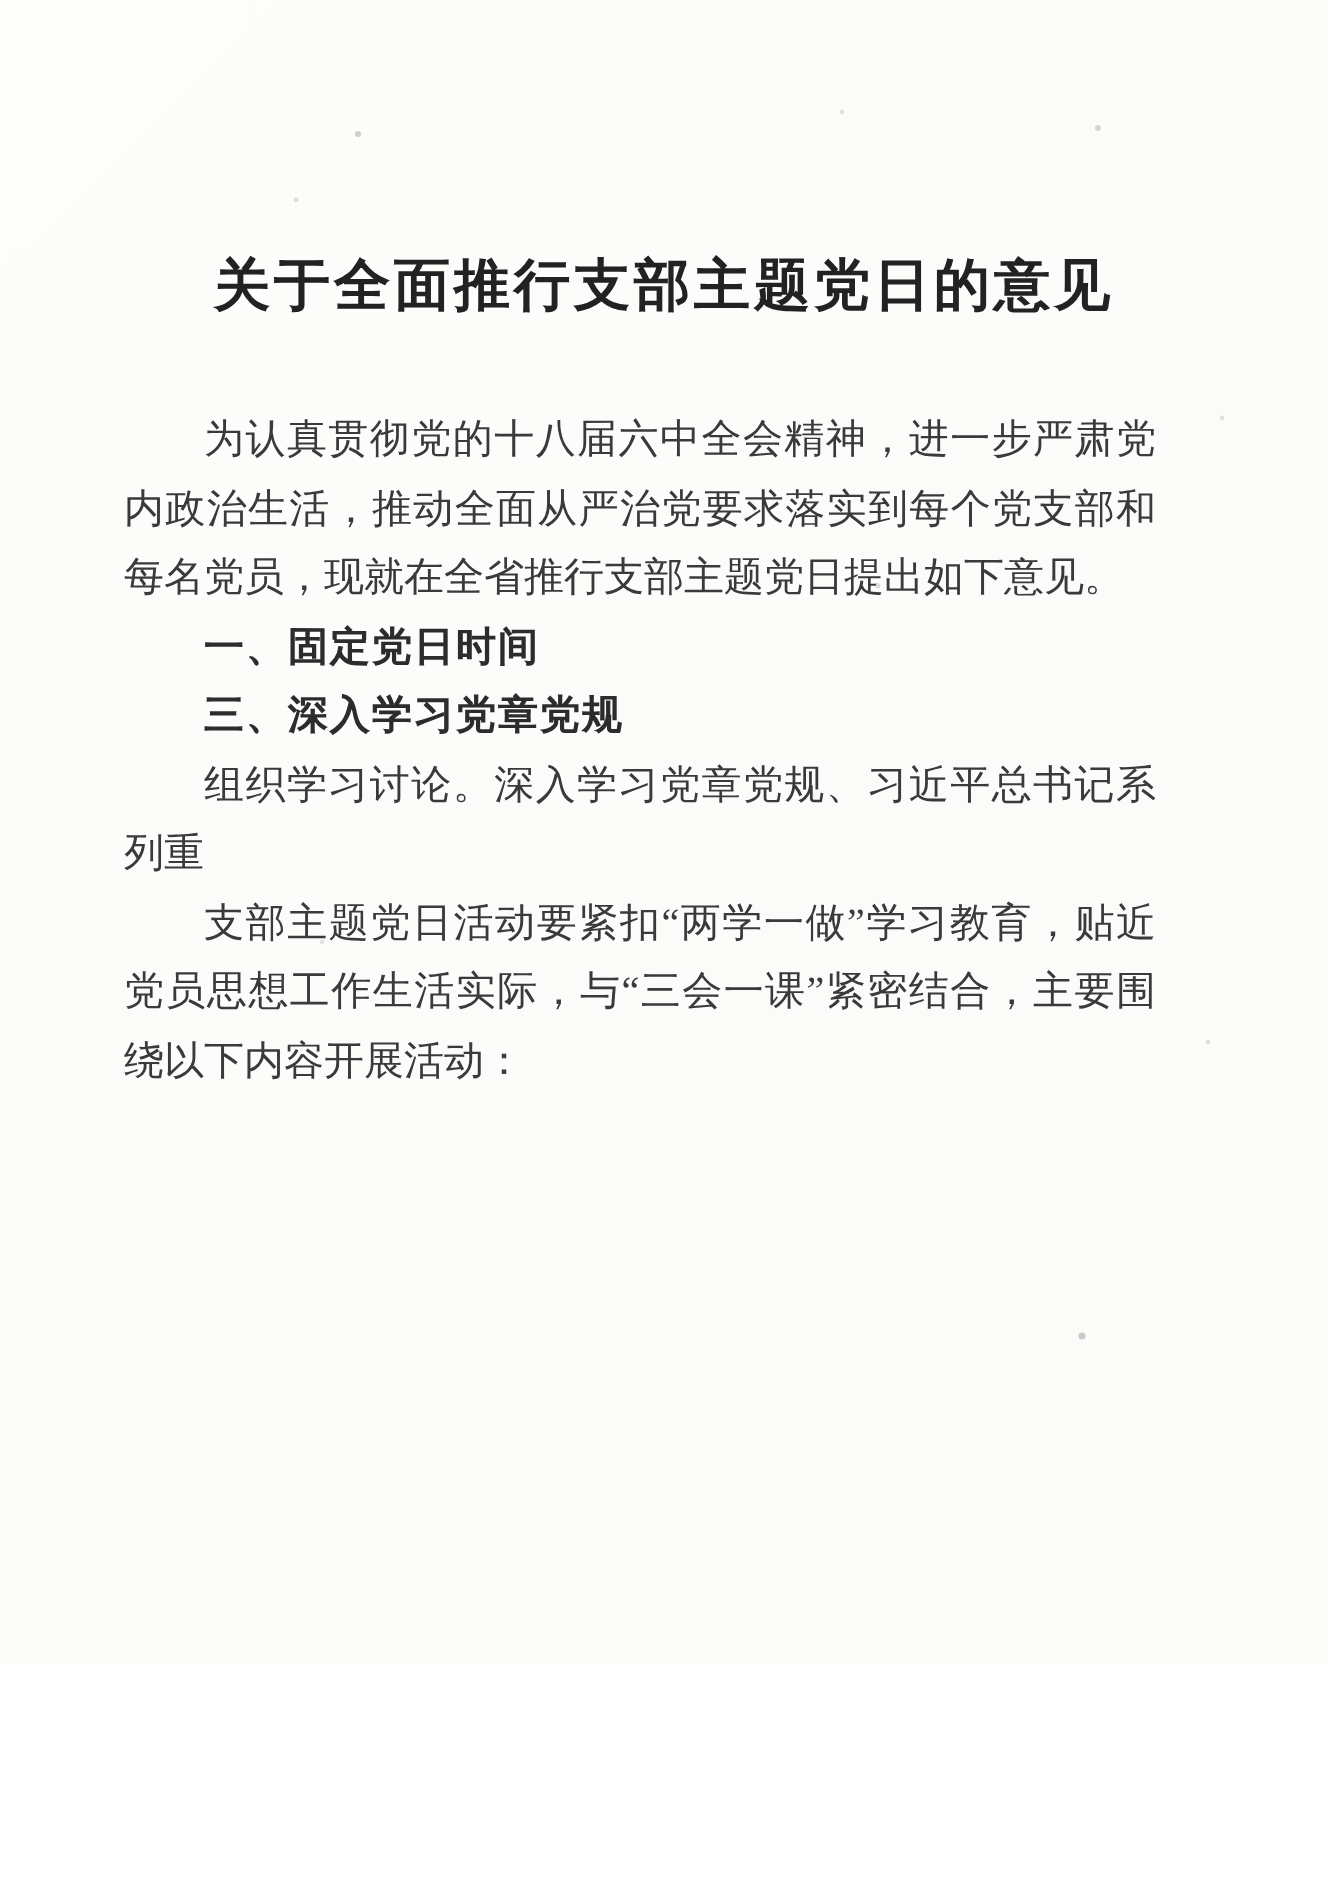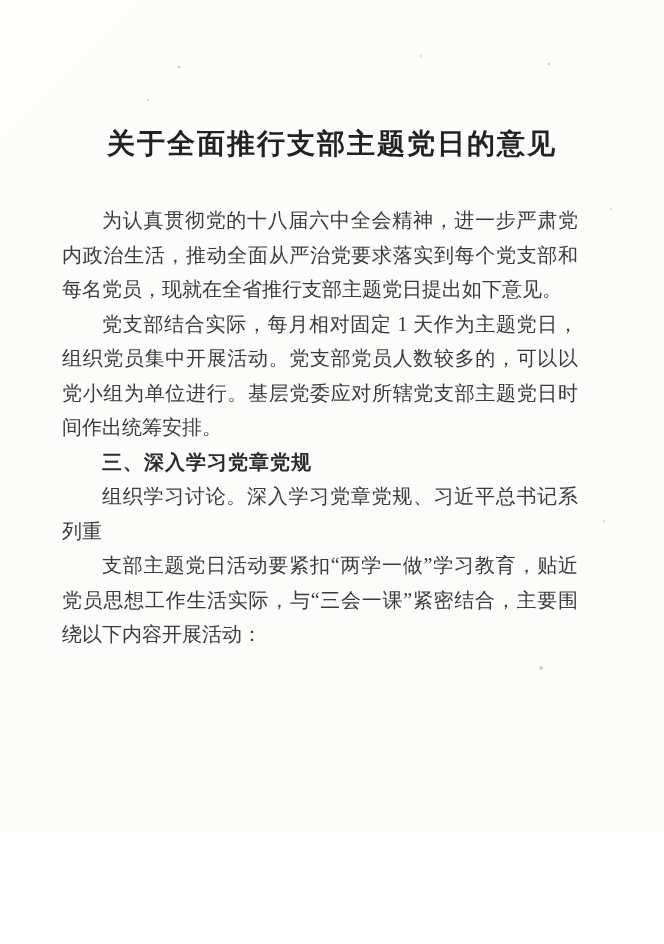--- a/index.html
+++ b/index.html
@@ -83,21 +83,21 @@
   }
 </style>
 </head>
 <body>
 
 <div class="sheet">
   <h1 class="doc-title">关于全面推行支部主题党日的意见</h1>
 
   <div class="doc-body">
       <p class="para">为认真贯彻党的十八届六中全会精神，进一步严肃党内政治生活，推动全面从严治党要求落实到每个党支部和每名党员，现就在全省推行支部主题党日提出如下意见。</p>
-      <p class="para">党支部结合实际，每月相对固定 1 天作为主题党日，组织党员集中开展活动。党支部党员人数较多的，可以以党小组为单位进行。基层党委应对所辖党支部主题党日时间作出统筹安排。</p>
+      <p class="heading">一、固定党日时间</p>
       <p class="heading">三、深入学习党章党规</p>
       <p class="para">组织学习讨论。深入学习党章党规、习近平总书记系列重</p>
       <p class="para">支部主题党日活动要紧扣“两学一做”学习教育，贴近党员思想工作生活实际，与“三会一课”紧密结合，主要围绕以下内容开展活动：</p>
     </div>
 
   <div class="scan-noise"></div>
 
   <div class="page-number">- 4 -</div>
 </div>
 

